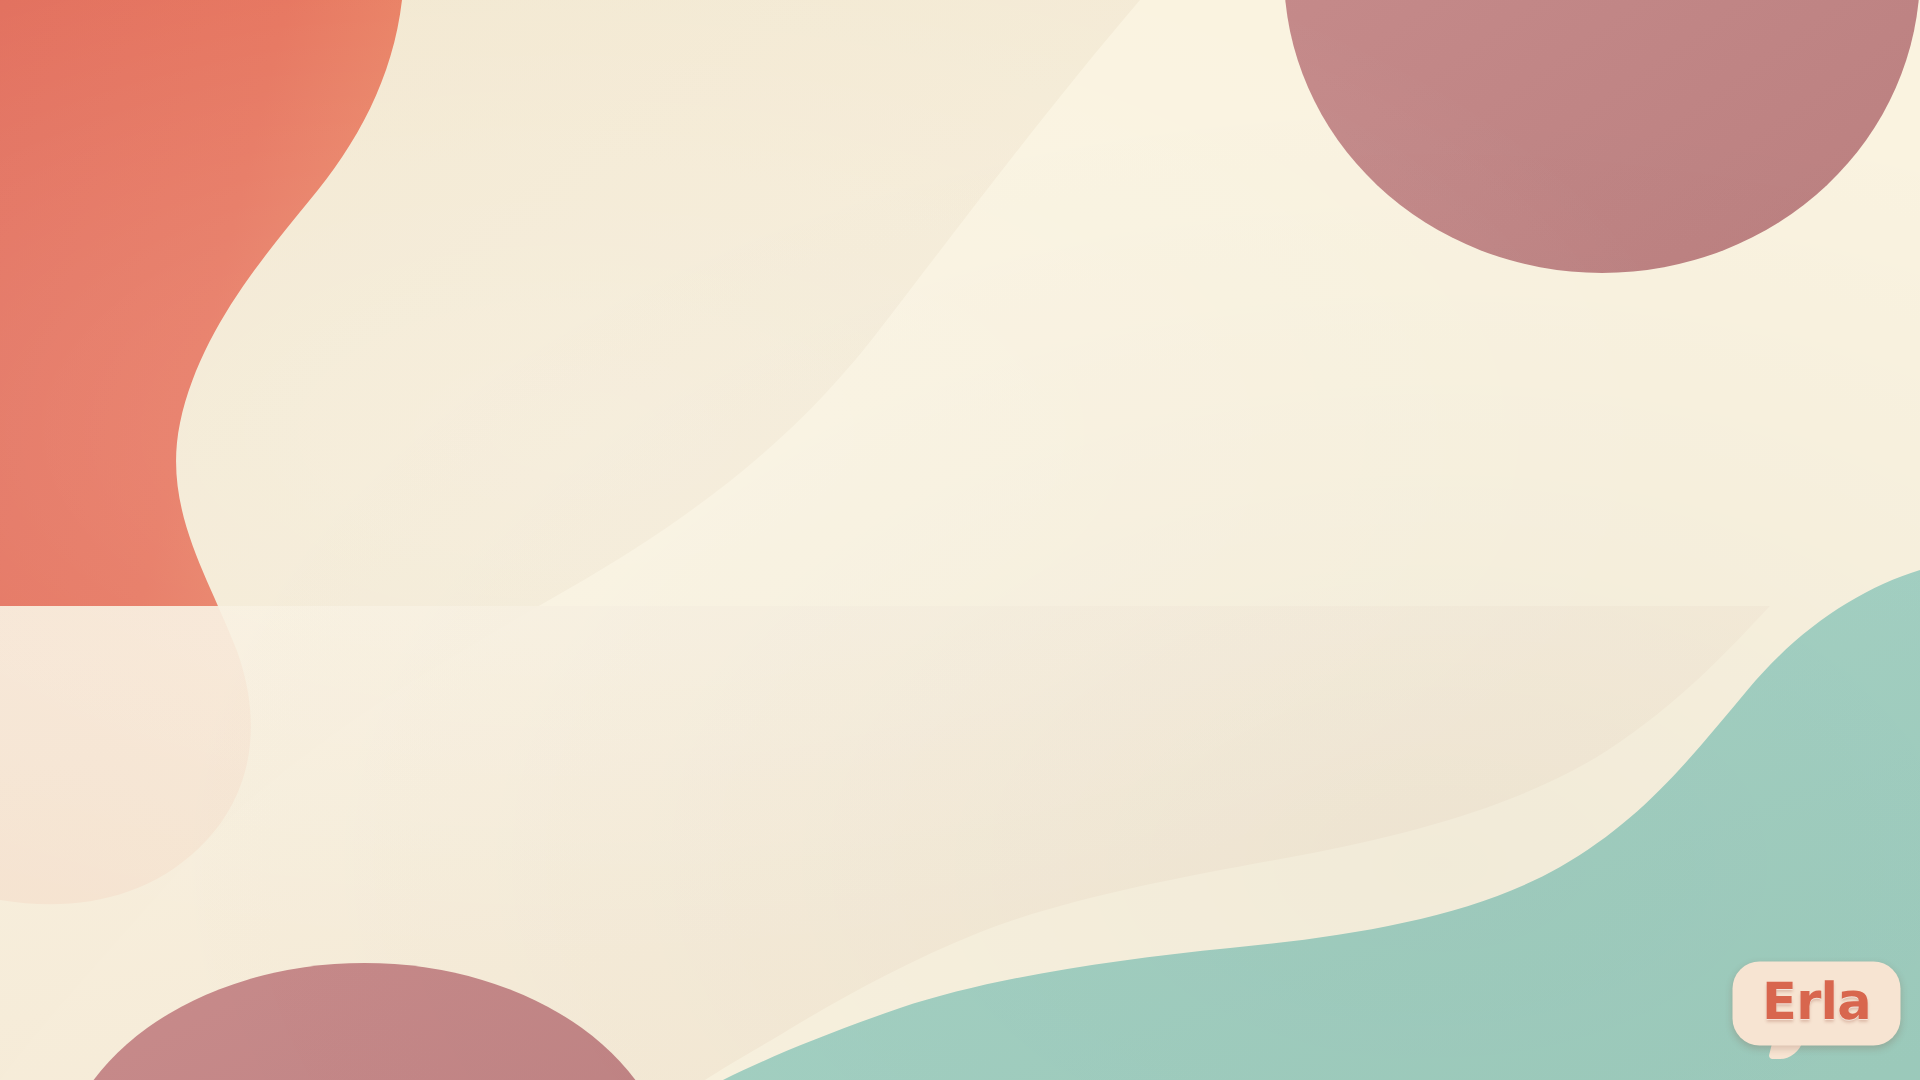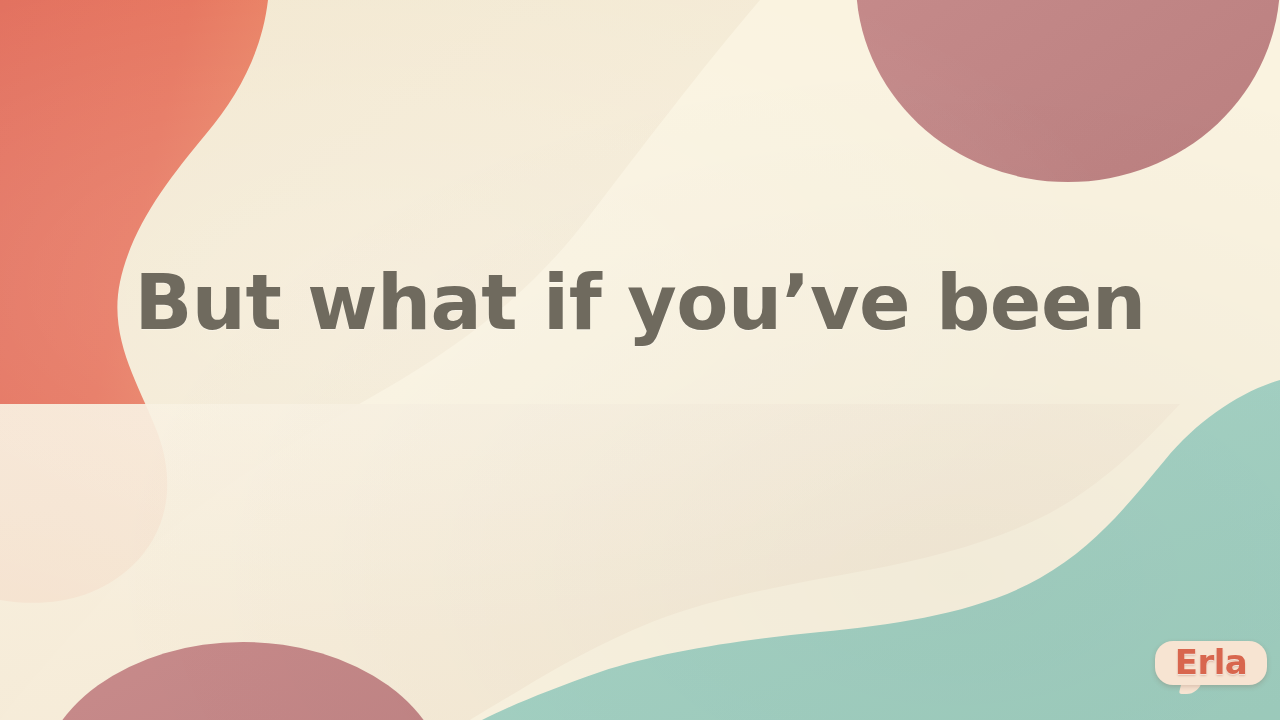--- a/index.html
+++ b/index.html
@@ -58,21 +58,21 @@
   #headline .emphasis {
     color: #c44f3d;
   }
 
   
   #brand-logo {
     position: absolute;
     left: 1155px;
     top: 641px;
     width: 112px;
-    height: 44px;
+    height: 56px;
   }
   #brand-badge {
     position: absolute;
     inset: 0;
     background: #f7e4d2;
     border-radius: 18px;
     box-shadow: 0 2px 5px rgba(120,70,50,0.22);
   }
   #brand-tail {
     position: absolute;
@@ -167,21 +167,20 @@
              C600,643 556,668 520,690
              C498,703 482,712 470,720
              H0 V404 Z"></path>
 
     <ellipse fill="url(#roseGradBL)" cx="243" cy="790" rx="205" ry="148"></ellipse>
   </svg>
 
   <div id="grain"></div>
 
   <div id="headline">
-    <span class="line">But what if you’ve been</span>
   </div>
 
   <div id="brand-logo">
     <div id="brand-tail"></div>
     <div id="brand-badge"></div>
     <div id="brand-text">Erla</div>
   </div>
 
 </div>
 

